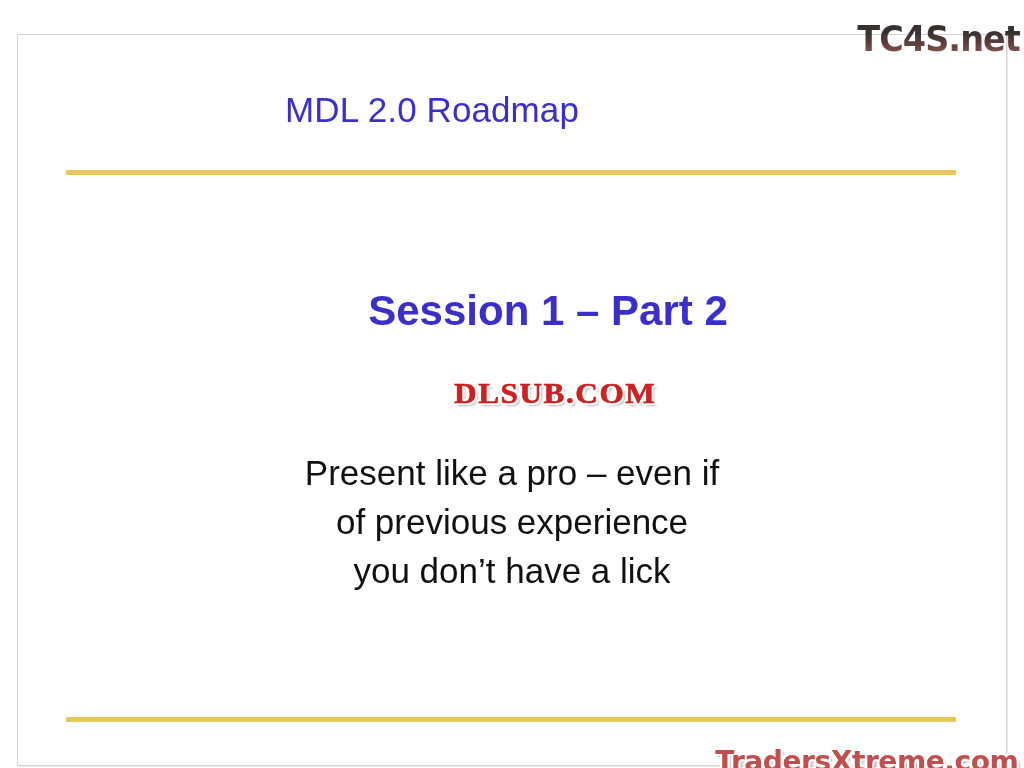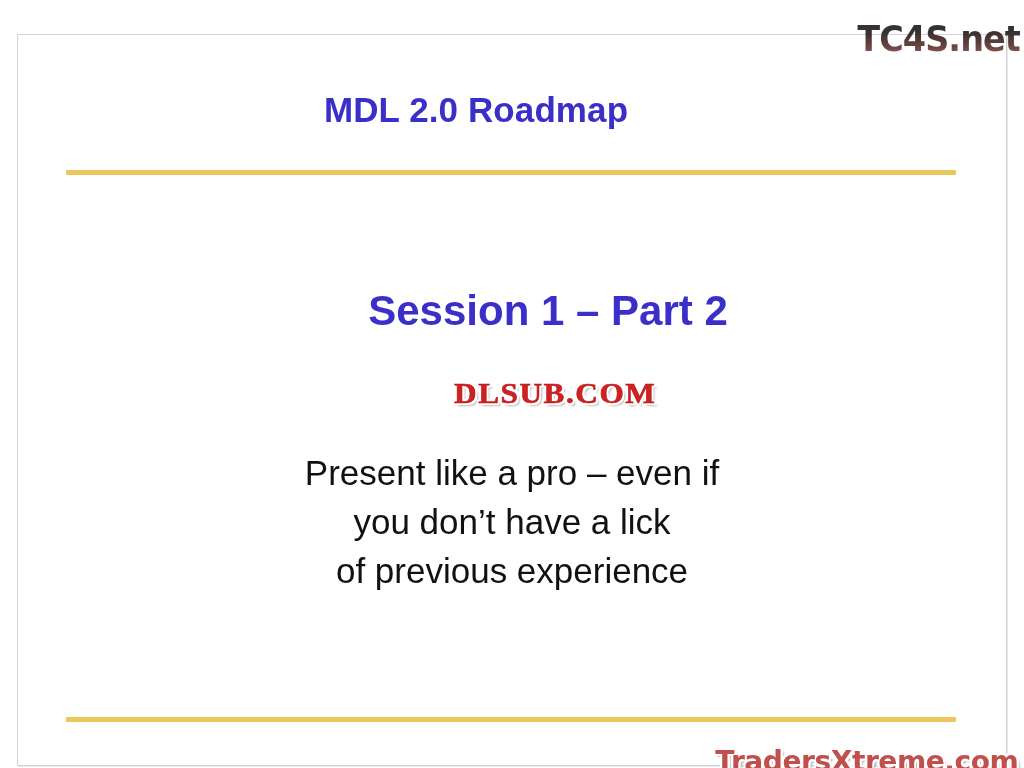--- a/index.html
+++ b/index.html
@@ -38,25 +38,24 @@
   }
 
   
   #slide-title {
     position: absolute;
     left: 0;
     top: 74px;
     width: 864px;
     text-align: center;
     font-size: 35px;
-    font-weight: bold;
+    font-weight: normal;
     color: #3a2fc8;
     letter-spacing: 0.1px;
     white-space: nowrap;
-    margin-left: 44px;
   }
 
   
   .gold-rule {
     position: absolute;
     height: 5px;
     background: #e9c75d;
     border-radius: 1px;
   }
   #top-rule {
@@ -210,21 +209,21 @@
   <div id="top-rule" class="gold-rule"></div>
 
   <div id="session-heading">Session 1 – Part 2</div>
 
   <div id="dlsub-watermark">
     <span class="wm-text">DLSUB.COM</span>
   </div>
 
   <div id="body-copy">
     <span class="copy-line">Present like a pro – even if</span>
+    <span class="copy-line">of previous experience</span>
     <span class="copy-line">you don’t have a lick</span>
-    <span class="copy-line">of previous experience</span>
   </div>
 
   <div id="bottom-rule" class="gold-rule"></div>
 
   <div id="tradersxtreme-watermark">TradersXtreme.com</div>
 
 </div>
 
 </body></html>

